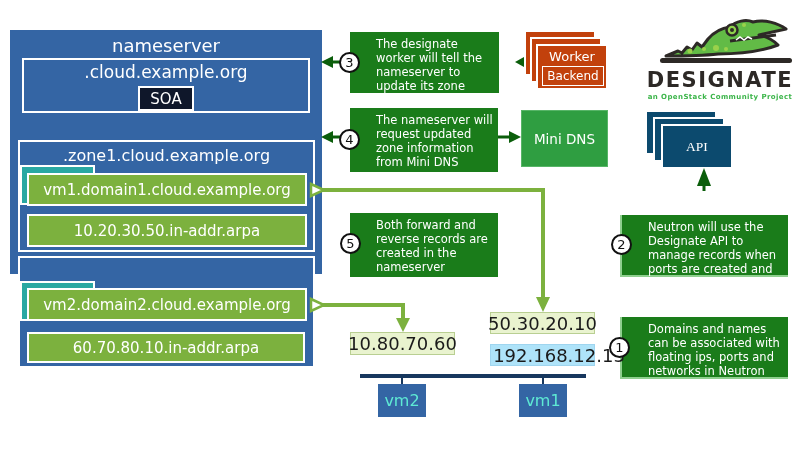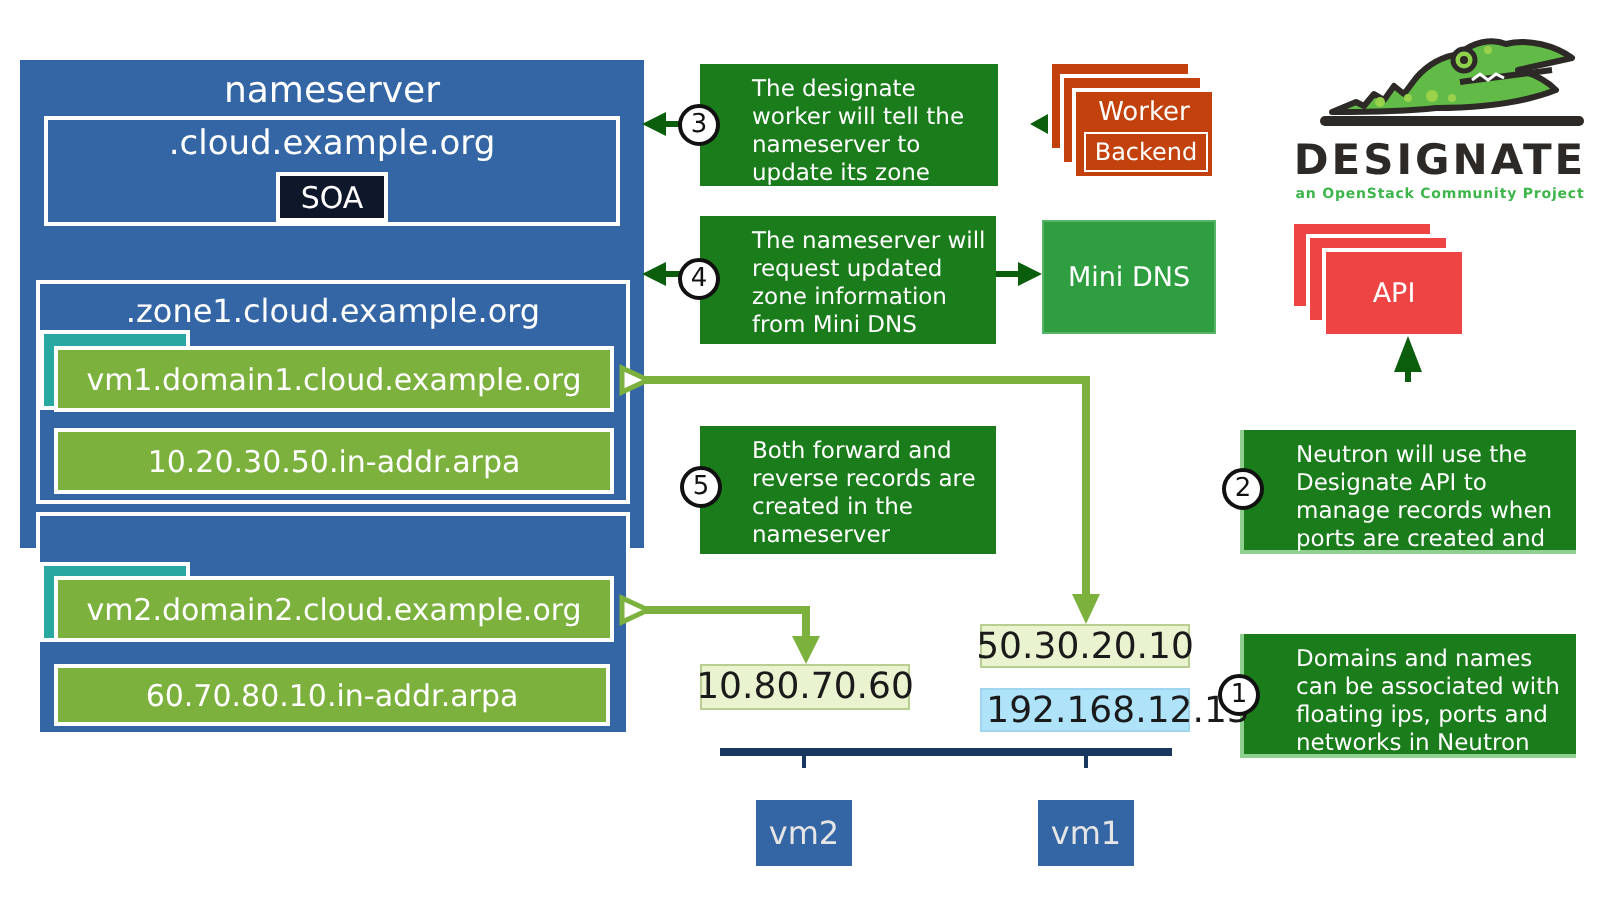--- a/index.html
+++ b/index.html
@@ -35,43 +35,43 @@
   .note-hl{border-left:2px solid #8fcf8f;border-bottom:2px solid #8fcf8f;}
   .n3{left:350px;top:32px;width:149px;height:61px;}
   .n4{left:350px;top:108px;width:148px;height:64px;}
   .n5{left:350px;top:213px;width:148px;height:64px;}
   .n2{left:620px;top:215px;width:168px;height:62px;}
   .n1{left:620px;top:317px;width:168px;height:62px;}
   .badge{width:21px;height:21px;border-radius:50%;background:#fff;border:2px solid #111;
          color:#111;font-size:13px;display:flex;align-items:center;justify-content:center;z-index:6;}
   
   .stack-box{width:72px;height:46px;background:#c2410c;border:2px solid #fff;}
-  .stack-box-api{width:72px;height:45px;background:#ef4444;border:2px solid #fff;}
+  .stack-box-api{width:72px;height:45px;background:#0c4a6e;border:2px solid #fff;font-family:Liberation Serif, serif;}
   .worker-label{left:0;right:0;top:3px;text-align:center;color:#fff;font-size:13px;}
   .backend-box{left:3px;top:20px;width:62px;height:20px;border:1.5px solid #fff;color:#fff;
                font-size:12px;display:flex;align-items:center;justify-content:center;margin-left:1px;}
   .minidns{left:521px;top:110px;width:87px;height:57px;background:#2f9e41;border:1px solid #57b567;
            color:#fff;font-size:13.5px;display:flex;align-items:center;justify-content:center;}
   .api-label{color:#fff;font-size:13.5px;display:flex;align-items:center;justify-content:center;width:100%;height:100%;}
   
   .logo-title{left:645px;top:68px;width:150px;text-align:center;color:#2d2926;
               font-size:21px;font-weight:bold;letter-spacing:1.5px;}
   .logo-sub{left:645px;top:93px;width:150px;text-align:center;color:#3cb54a;
             font-size:7px;font-weight:bold;letter-spacing:0.4px;}
   
   .iplabel{font-size:18px;color:#1a1a1a;display:flex;align-items:center;justify-content:center;}
   .pale{background:#e9f3cf;border:1px solid #b9cf92;}
   .lblue{background:#aee3f9;border:1px solid #9fd5ef;}
   .ip-vm2{left:350px;top:332px;width:105px;height:23px;}
   .ip-vm1f{left:490px;top:312px;width:105px;height:22px;}
   .ip-vm1x{left:490px;top:344px;width:105px;height:22px;padding-left:33px;}
   .netline{left:360px;top:374px;width:226px;height:4px;background:#17375e;}
   .tick{width:2px;height:6px;background:#17375e;top:378px;}
-  .vmbox{width:48px;height:33px;background:#3465a4;color:#e5e5e5;font-size:16px;
-         display:flex;align-items:center;justify-content:center;margin-top:16px;}
+  .vmbox{width:48px;height:33px;background:#3465a4;color:#5eead4;font-size:16px;
+         display:flex;align-items:center;justify-content:center;}
   .vm2{left:378px;top:384px;}
   .vm1{left:519px;top:384px;}
   #arrow-layer{left:0;top:0;width:800px;height:450px;pointer-events:none;z-index:5;}
 </style>
 </head>
 <body>
 
 <div id="canvas">
 
   <div class="abs ns">

